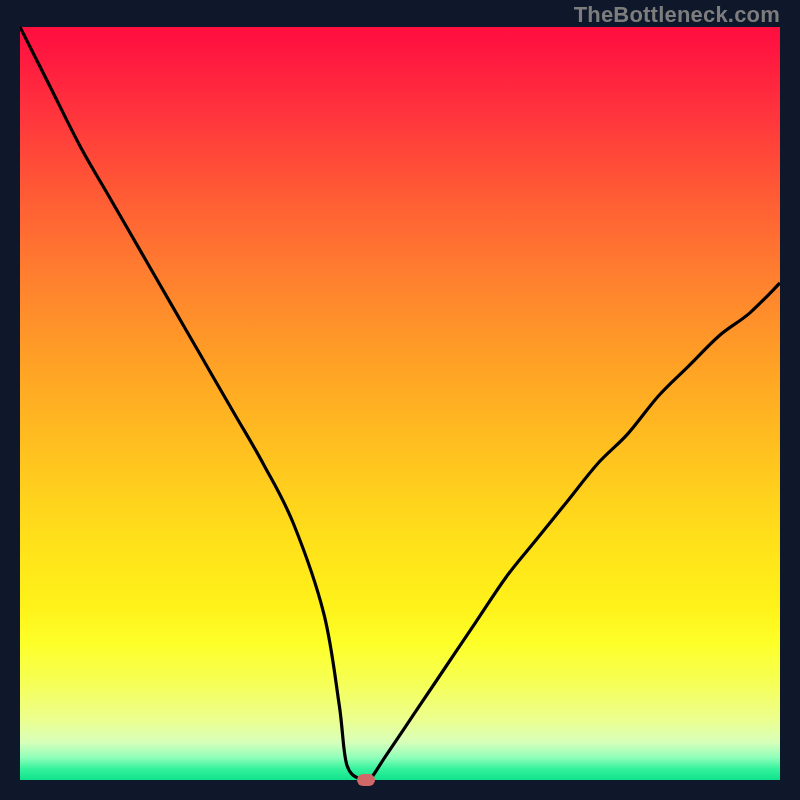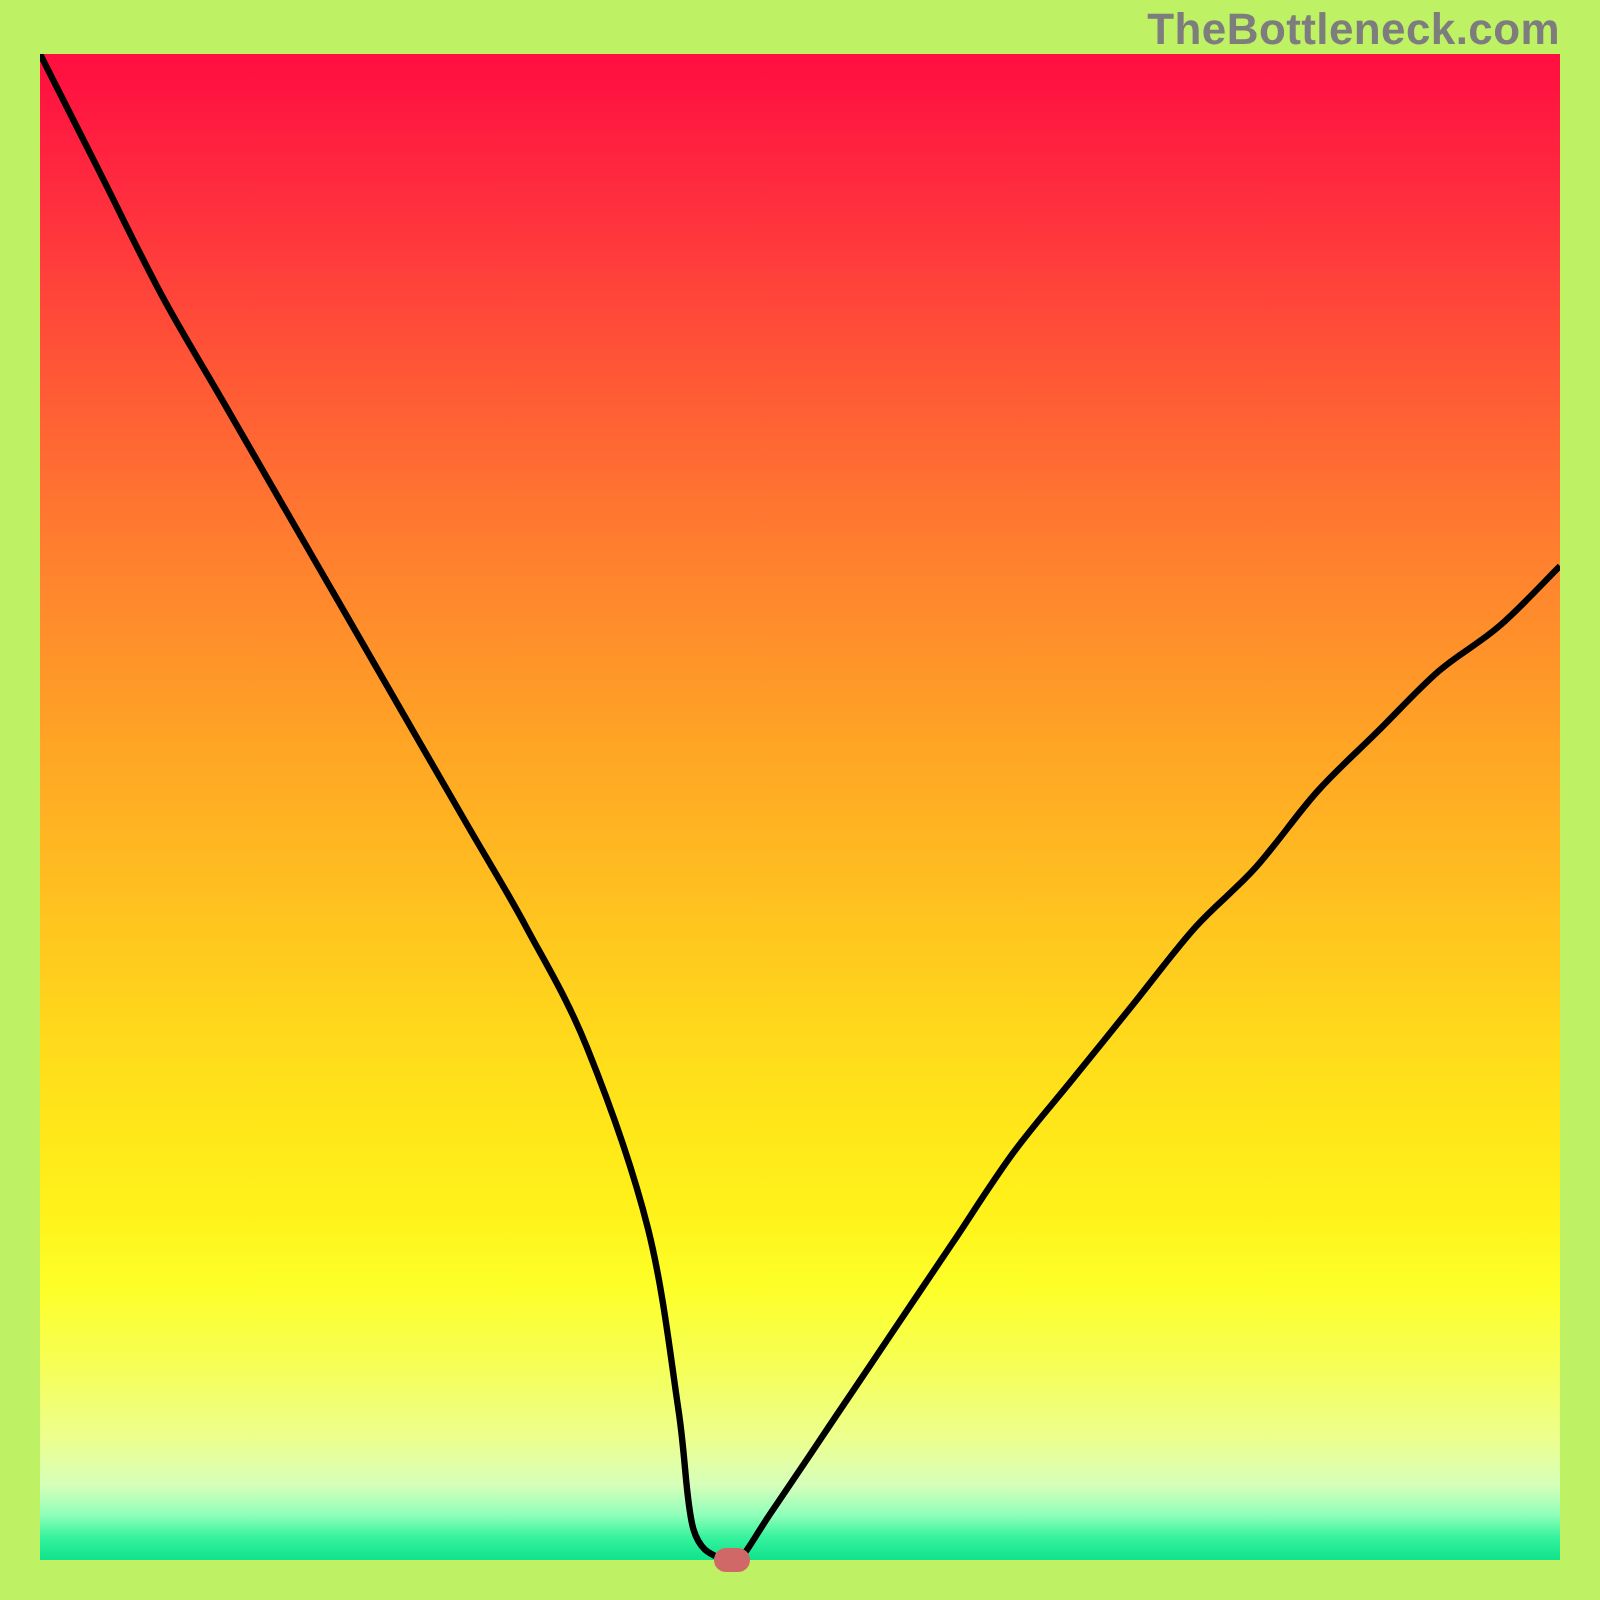--- a/index.html
+++ b/index.html
@@ -8,21 +8,21 @@
     width: 800px;
     height: 800px;
     background: #000;
     overflow: hidden;
     font-family: Arial, Helvetica, sans-serif;
   }
   .frame {
     position: relative;
     width: 800px;
     height: 800px;
-    background: #bef264;
+    background: #0f172a;
   }
   .attribution {
     position: absolute;
     top: 2px;
     right: 20px;
     color: #7d7d7d;
     font-size: 22px;
     font-weight: 600;
     letter-spacing: 0.2px;
     z-index: 20;

